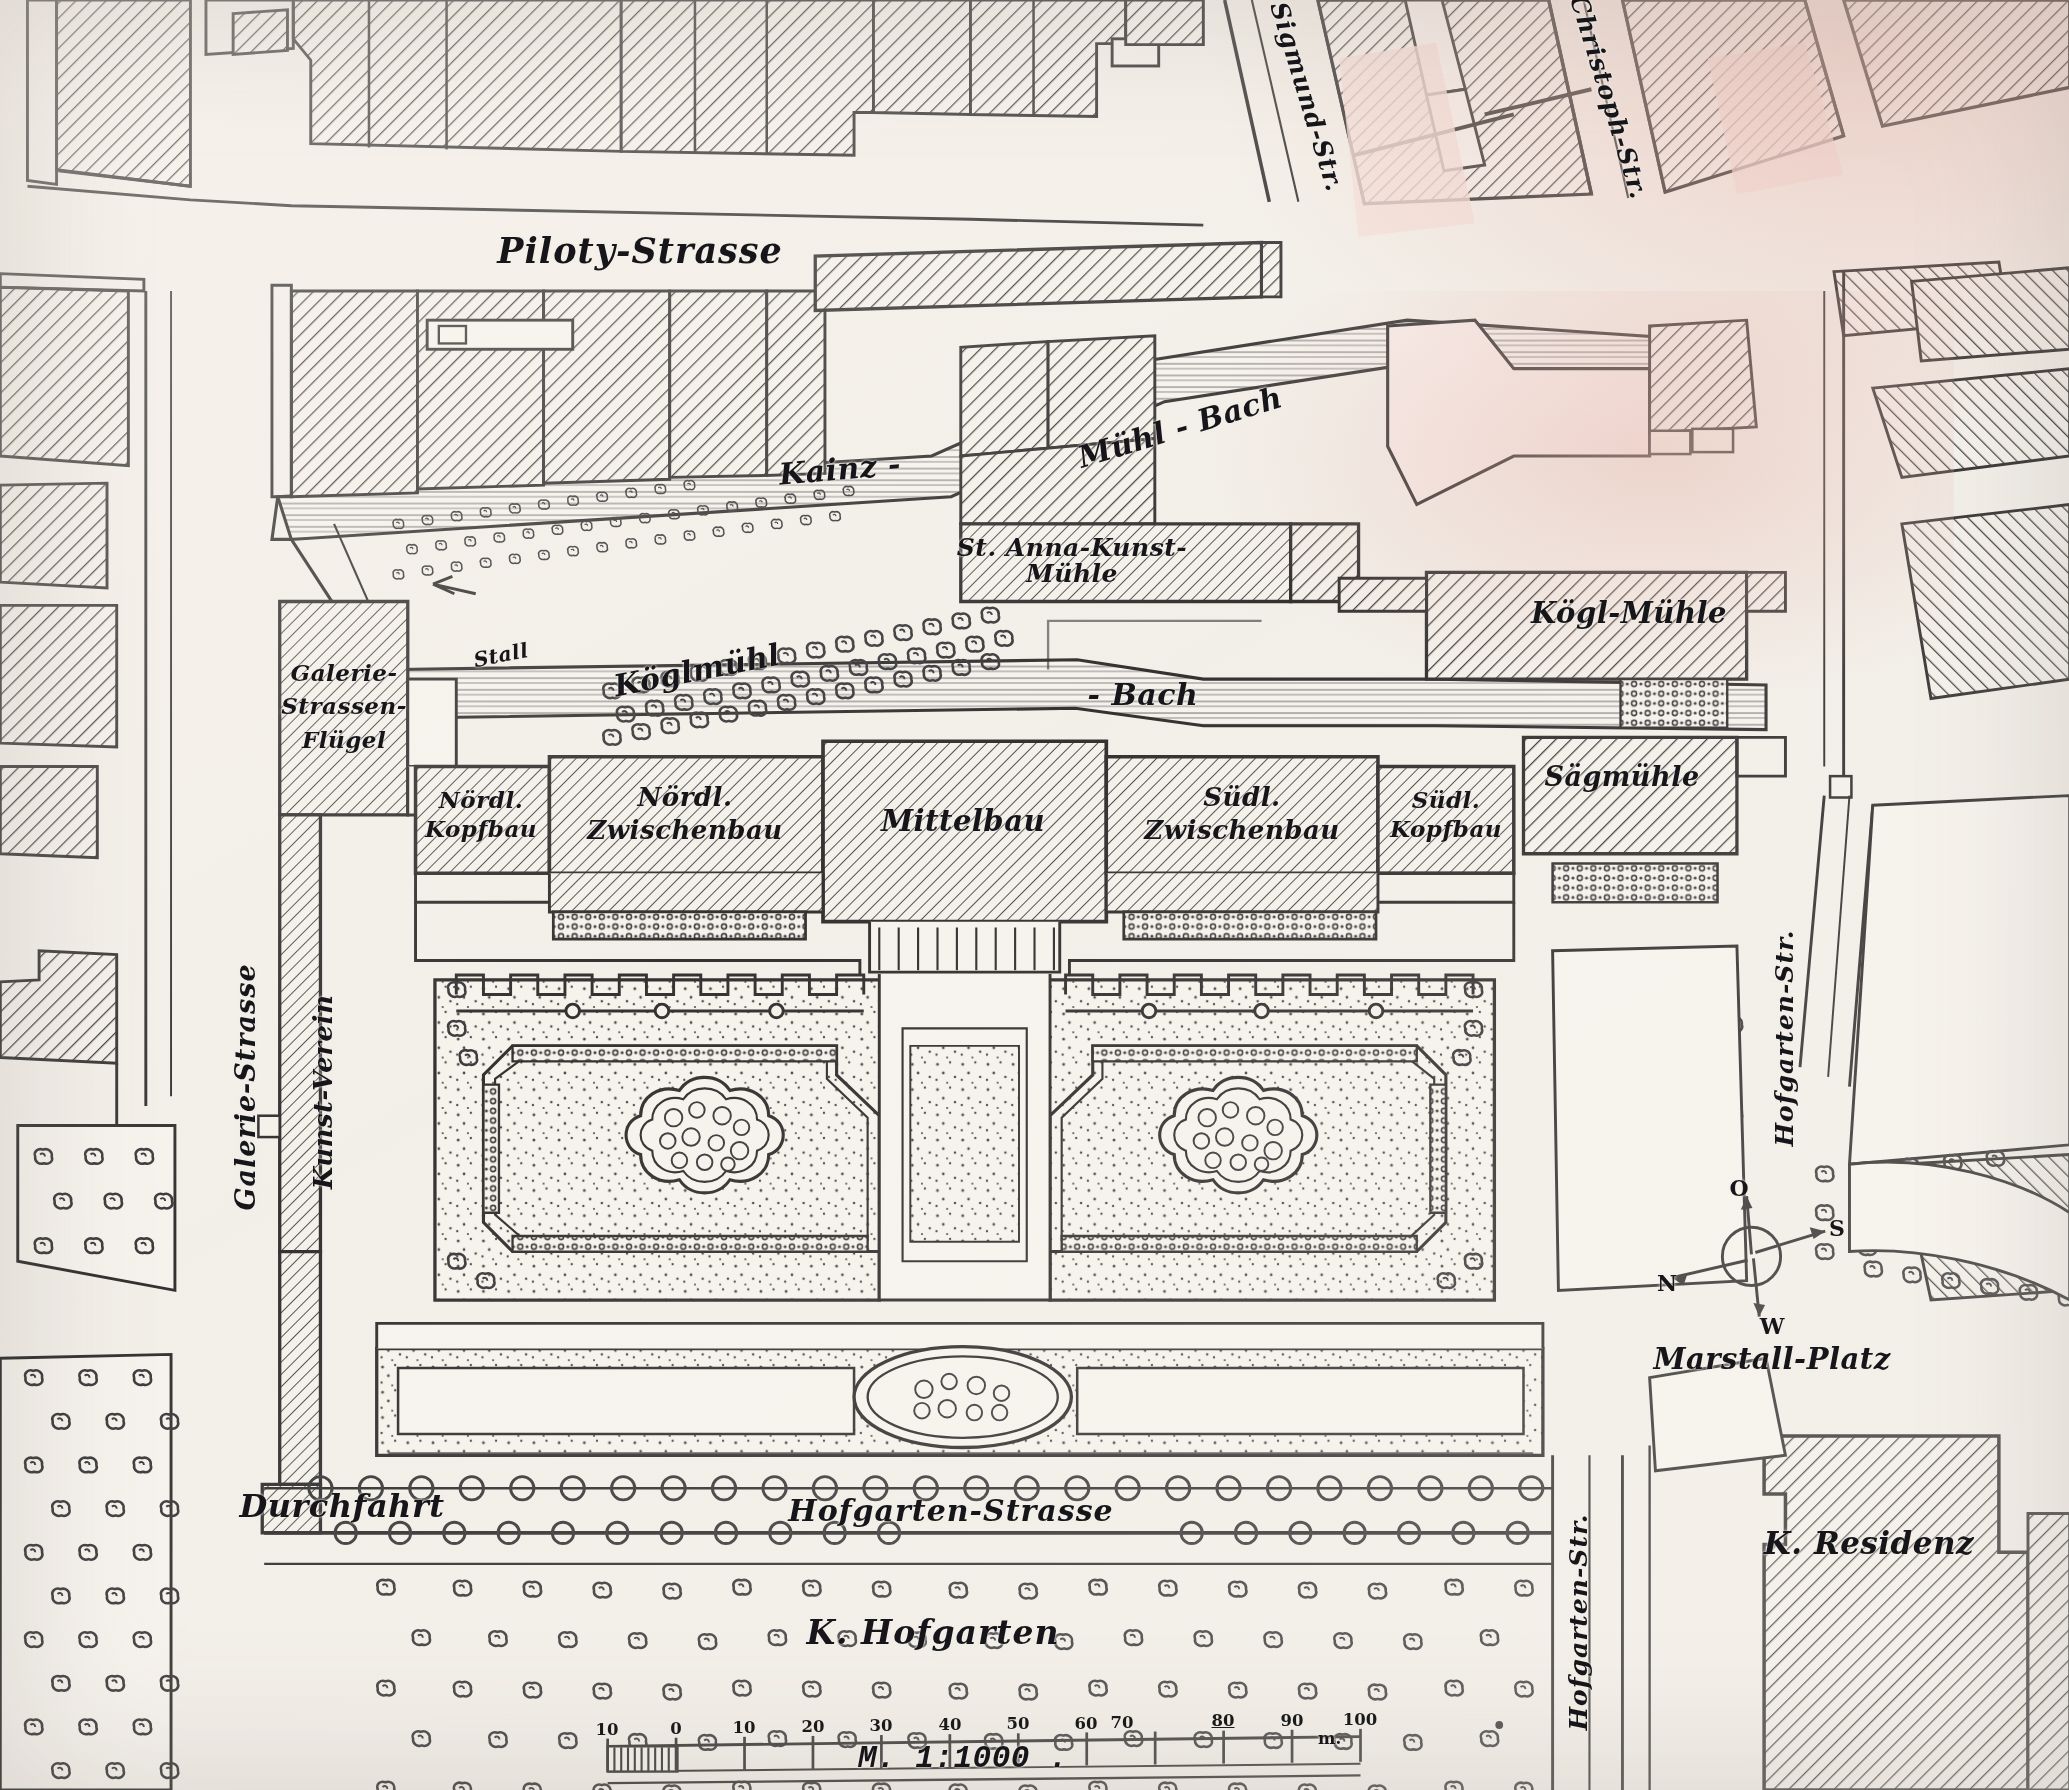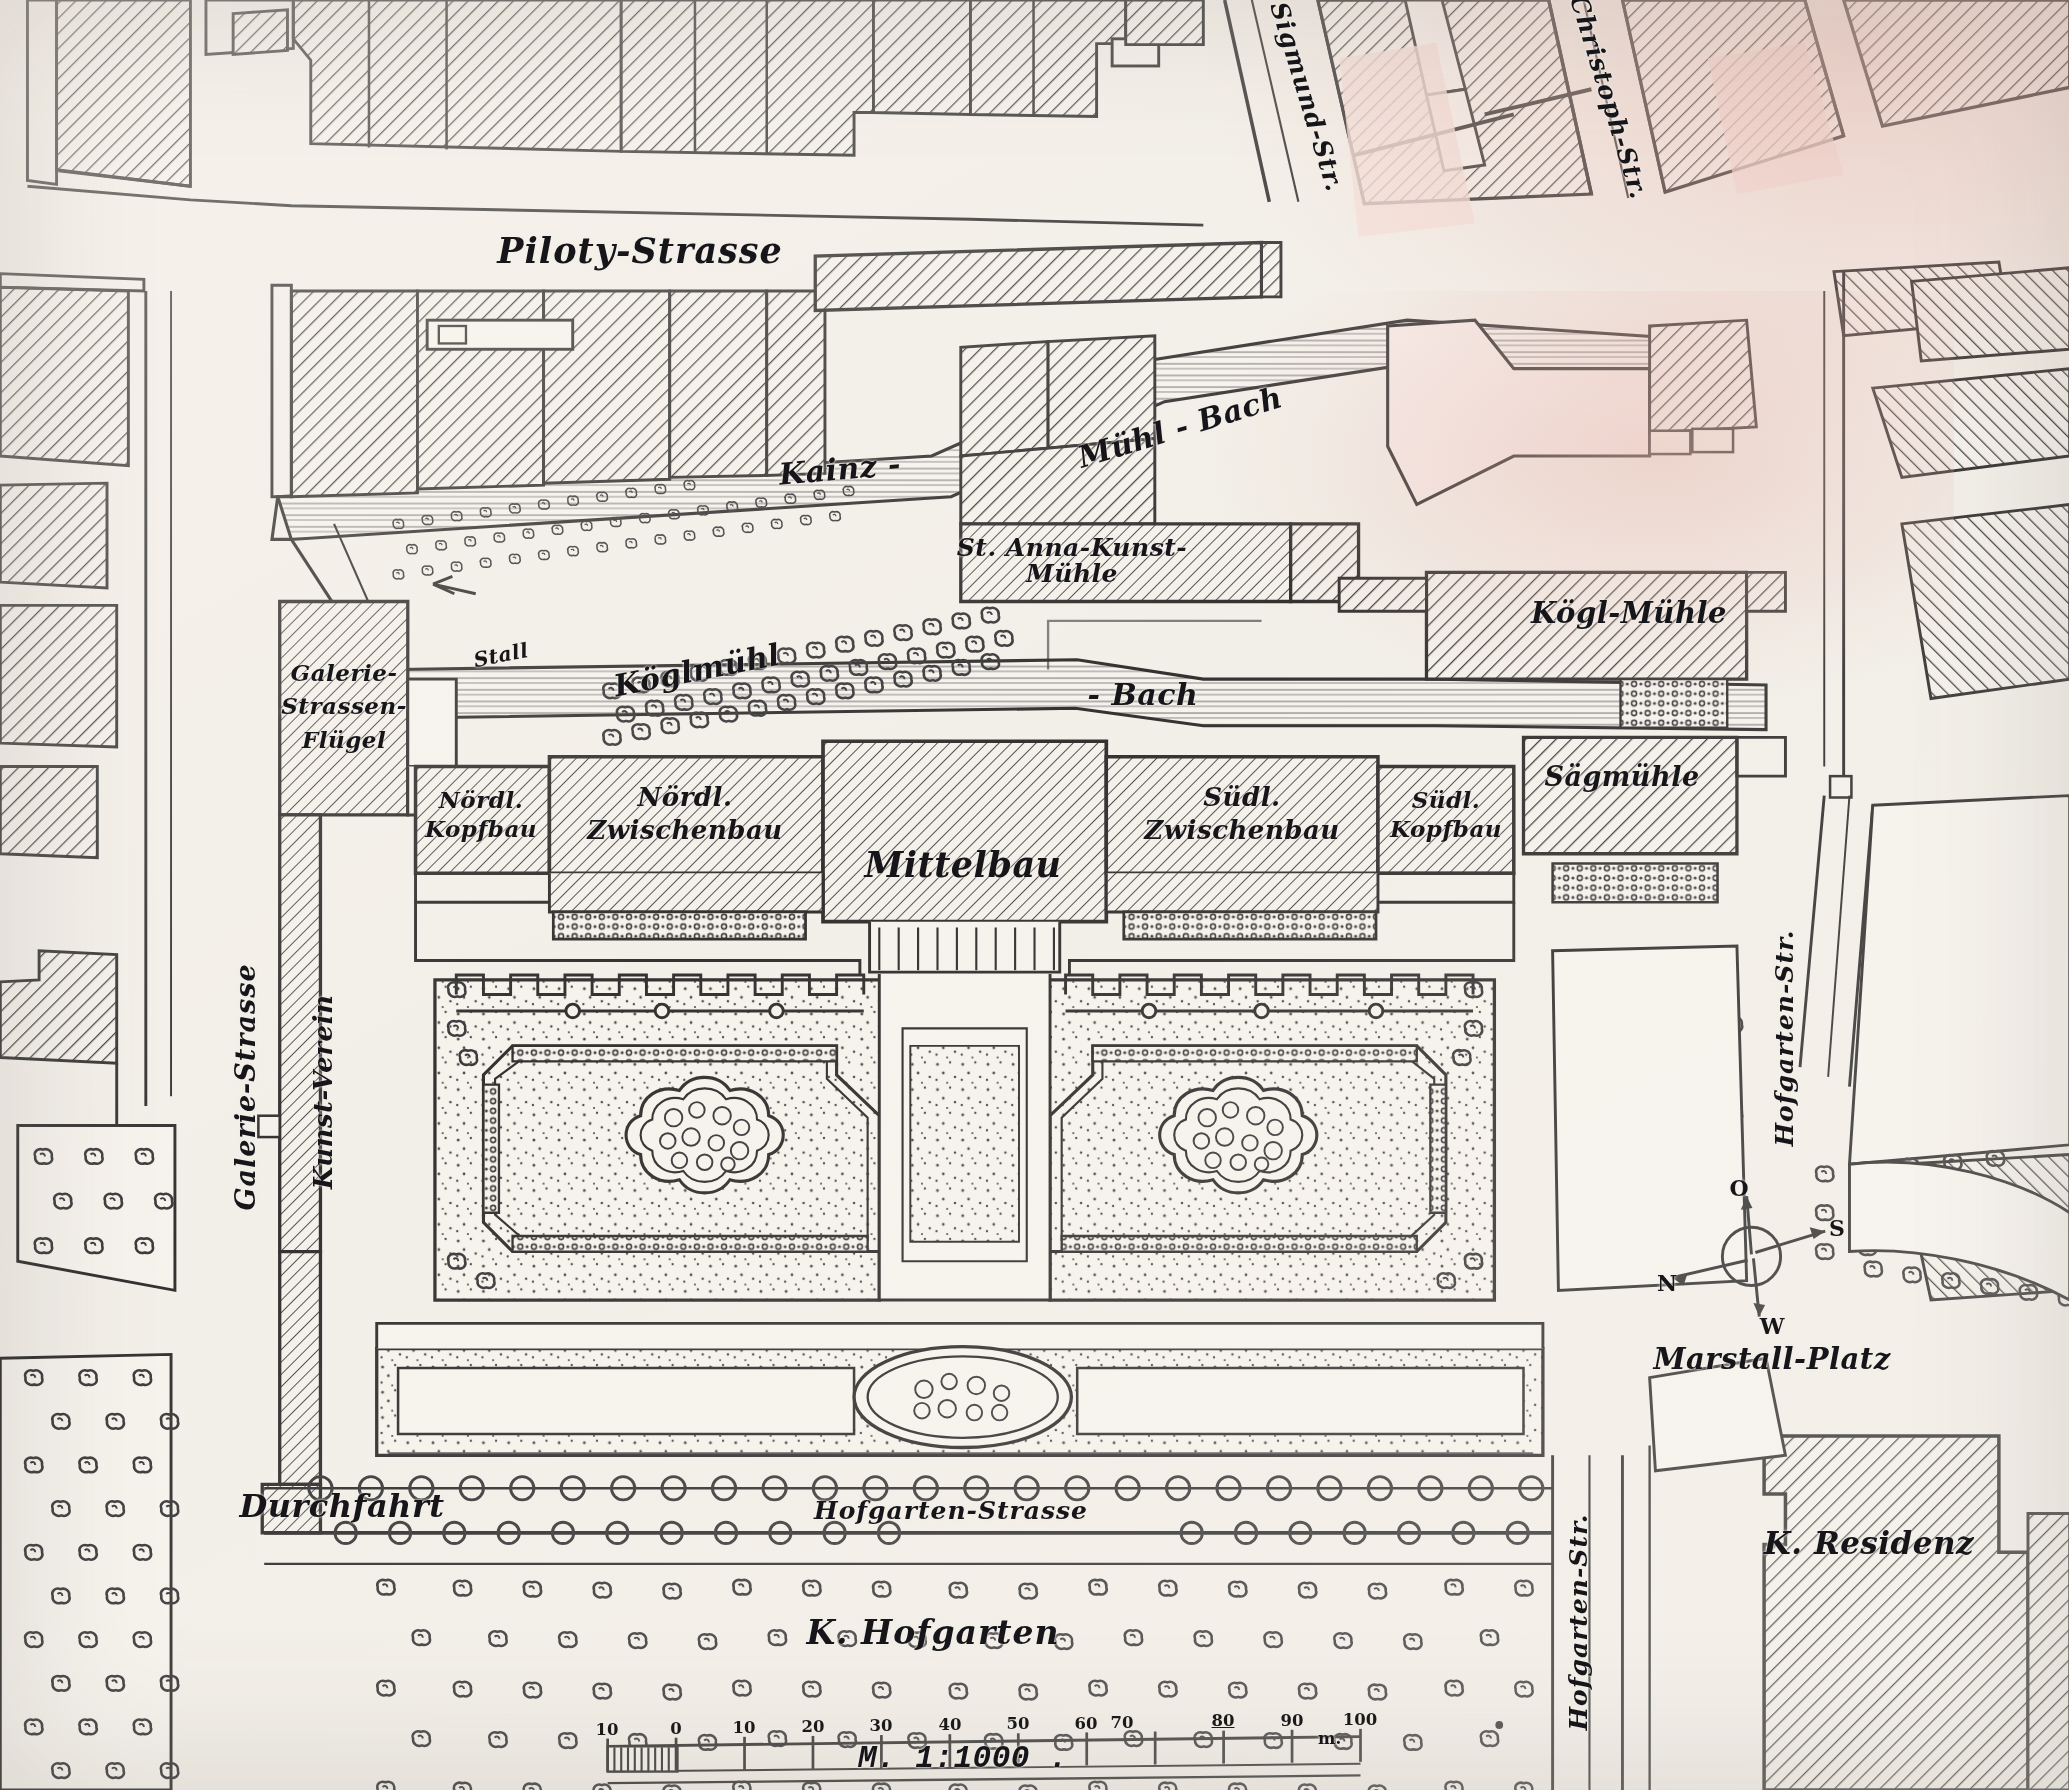--- a/index.html
+++ b/index.html
@@ -850,21 +850,21 @@
 <div class="lbl frak ctr two-line" style="left:481px;top:815px;font-size:23px;line-height:1.25;">
   <div>Nördl.</div>
   <div>Kopfbau</div>
 </div>
 
 <div class="lbl frak ctr two-line" style="left:685px;top:813px;font-size:26px;line-height:1.25;">
   <div>Nördl.</div>
   <div>Zwischenbau</div>
 </div>
 
-<div class="lbl frak ctr" style="left:963px;top:821px;font-size:35px;margin-top:43px;">Mittelbau</div>
+<div class="lbl frak ctr" style="left:963px;top:821px;font-size:29px;">Mittelbau</div>
 
 <div class="lbl frak ctr two-line" style="left:1242px;top:813px;font-size:26px;line-height:1.25;">
   <div>Südl.</div>
   <div>Zwischenbau</div>
 </div>
 
 <div class="lbl frak ctr two-line" style="left:1446px;top:815px;font-size:23px;line-height:1.25;">
   <div>Südl.</div>
   <div>Kopfbau</div>
 </div>
@@ -879,21 +879,21 @@
 
 <div class="lbl frak ctr" style="left:1772px;top:1359px;font-size:29px;">Marstall-Platz</div>
 
 <div class="lbl ctr" style="left:1739px;top:1188px;font-size:22px;font-family:'DejaVu Serif',serif;font-weight:700;">O</div>
 <div class="lbl ctr" style="left:1837px;top:1228px;font-size:22px;font-family:'DejaVu Serif',serif;font-weight:700;">S</div>
 <div class="lbl ctr" style="left:1772px;top:1326px;font-size:22px;font-family:'DejaVu Serif',serif;font-weight:700;">W</div>
 <div class="lbl ctr" style="left:1667px;top:1283px;font-size:22px;font-family:'DejaVu Serif',serif;font-weight:700;">N</div>
 
 <div class="lbl frak ctr" style="left:342px;top:1506px;font-size:32px;">Durchfahrt</div>
 
-<div class="lbl script ctr" style="left:951px;top:1510px;font-size:25px;font-style:italic;">Hofgarten-Strasse</div>
+<div class="lbl script ctr" style="left:951px;top:1510px;font-size:30px;font-style:italic;">Hofgarten-Strasse</div>
 
 <div class="lbl script ctr" style="left:933px;top:1632px;font-size:33px;">K. Hofgarten</div>
 
 <div class="lbl frak ctr" style="left:1869px;top:1543px;font-size:31px;">K. Residenz</div>
 
 <div id="scalebar-wrap" style="left:582px;top:1708px;width:796px;height:87px;">
   <div id="scale-tick-labels" style="position:absolute;left:0;top:0;width:796px;height:29px;">
         <div class="tick-num" style="left: 25px; top: 11.6px;">10</div>
         <div class="tick-num" style="left: 94px; top: 10.8px;">0</div>
         <div class="tick-num" style="left: 162px; top: 10px;">10</div>

